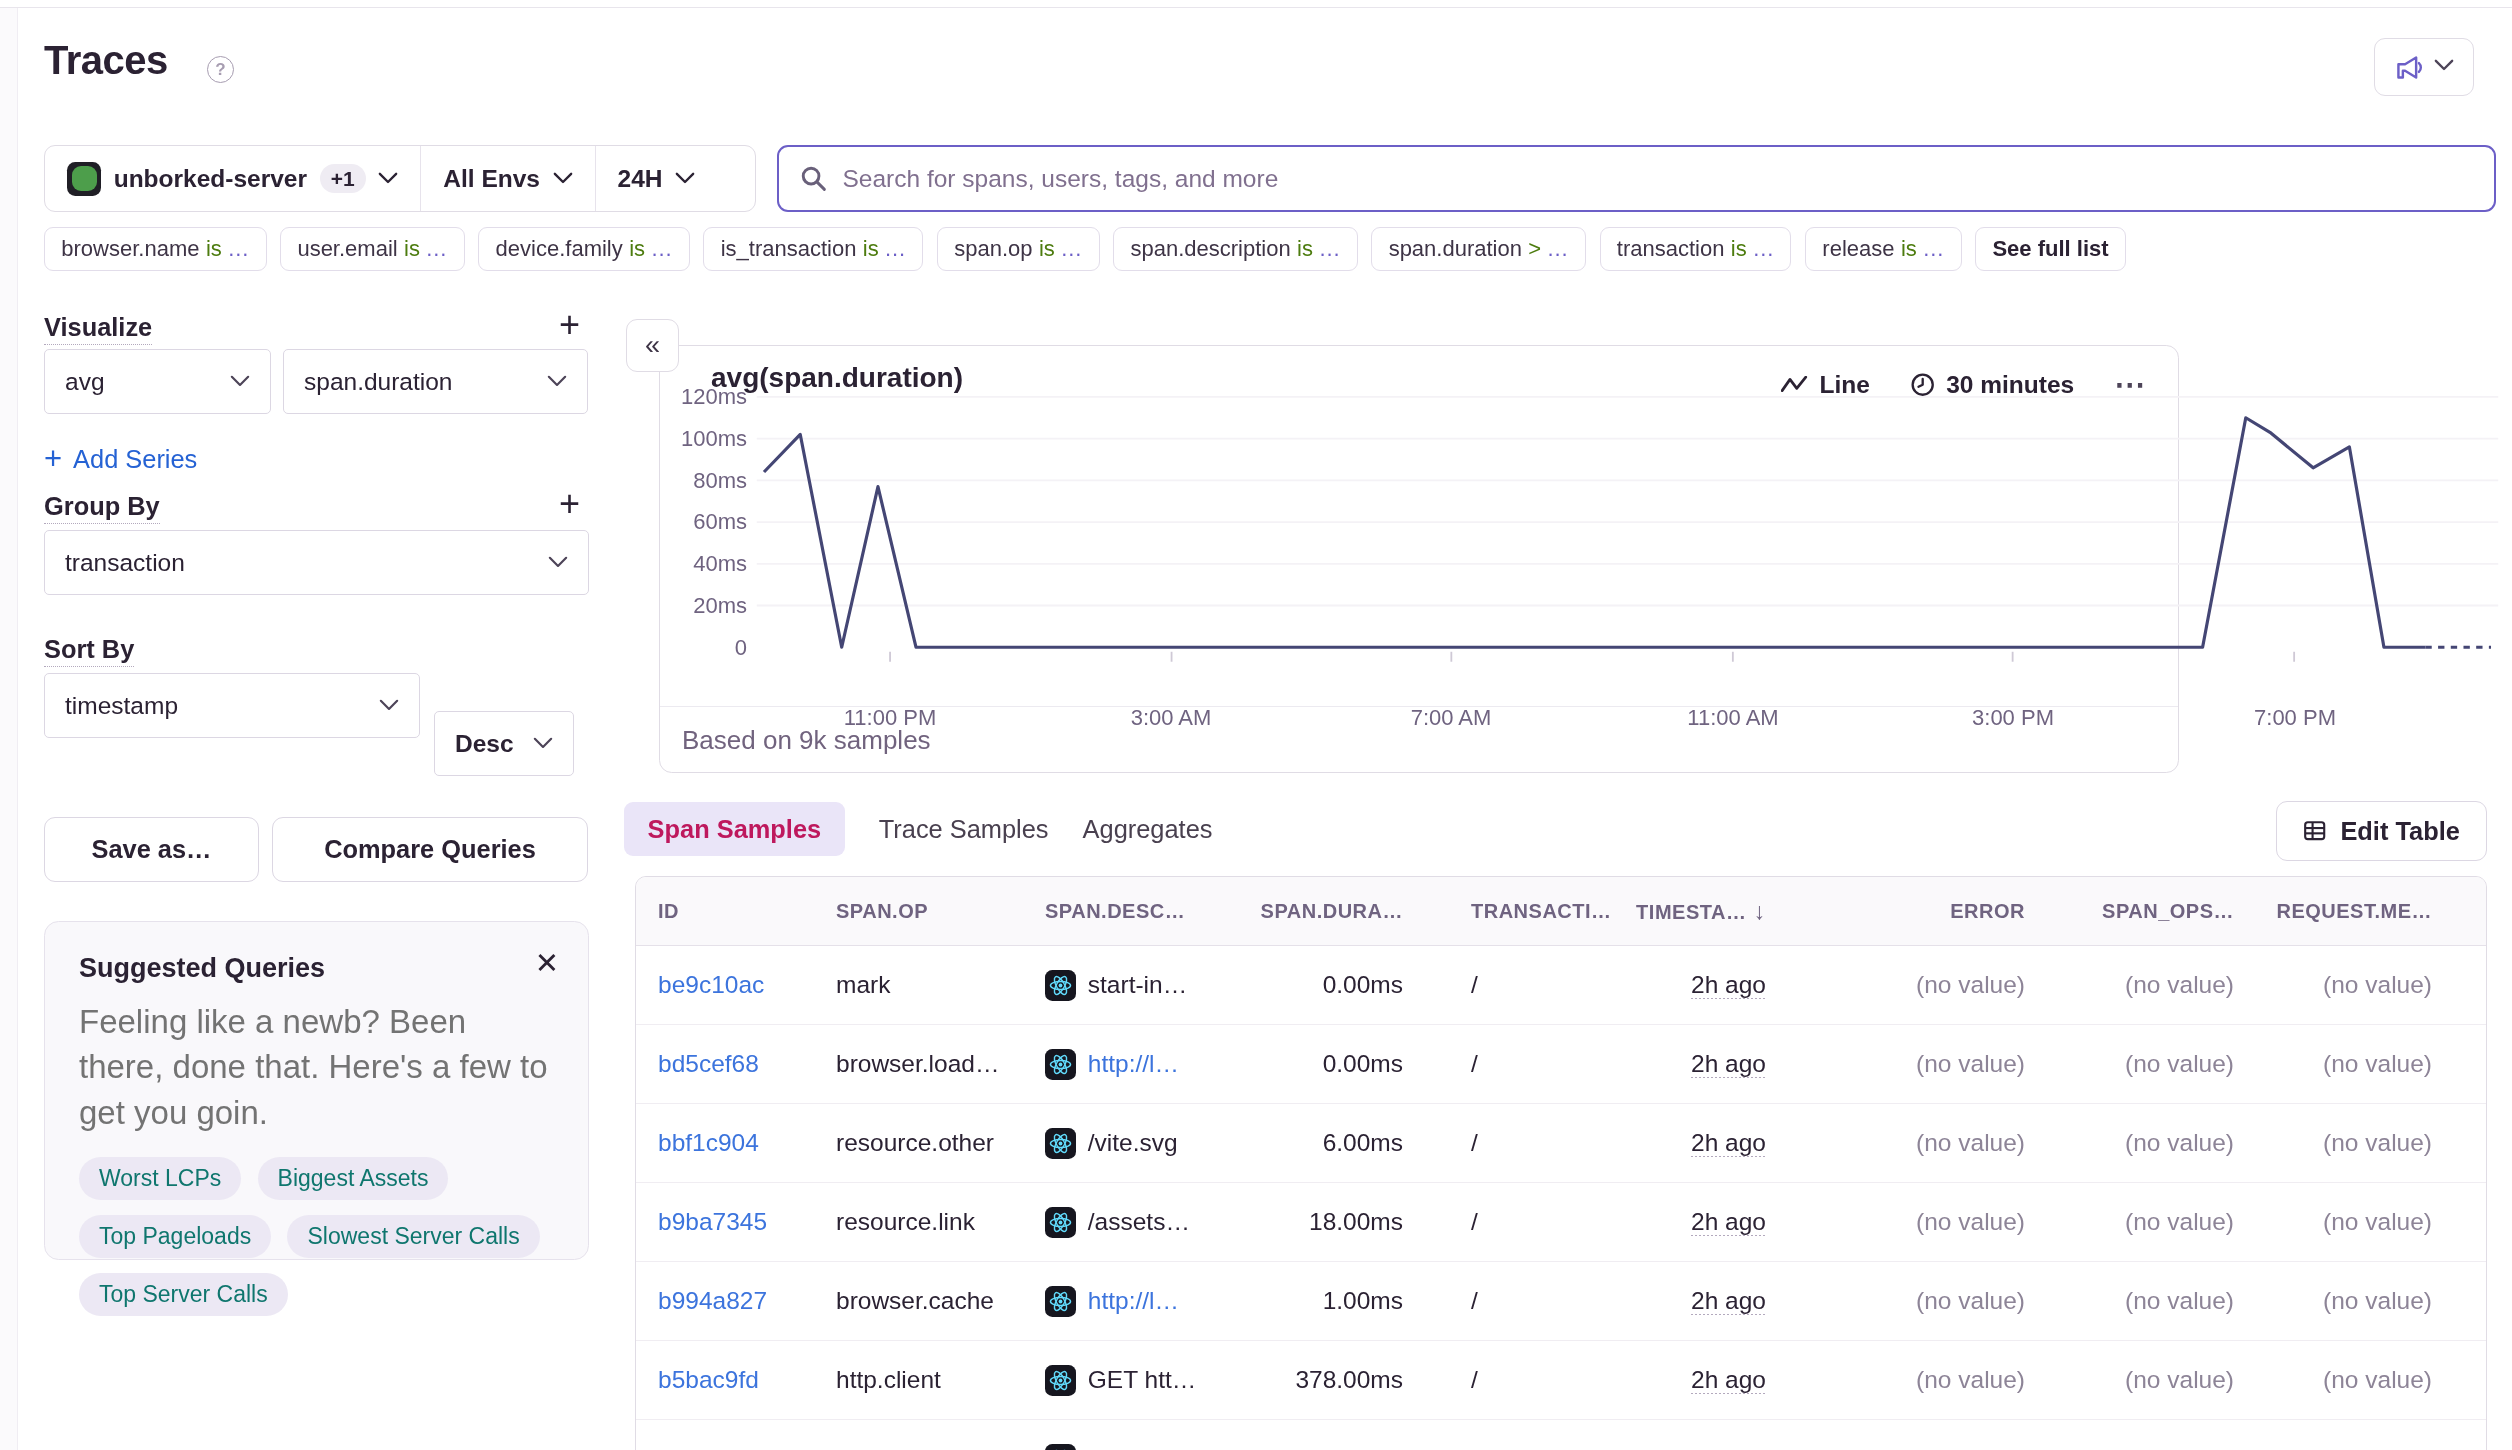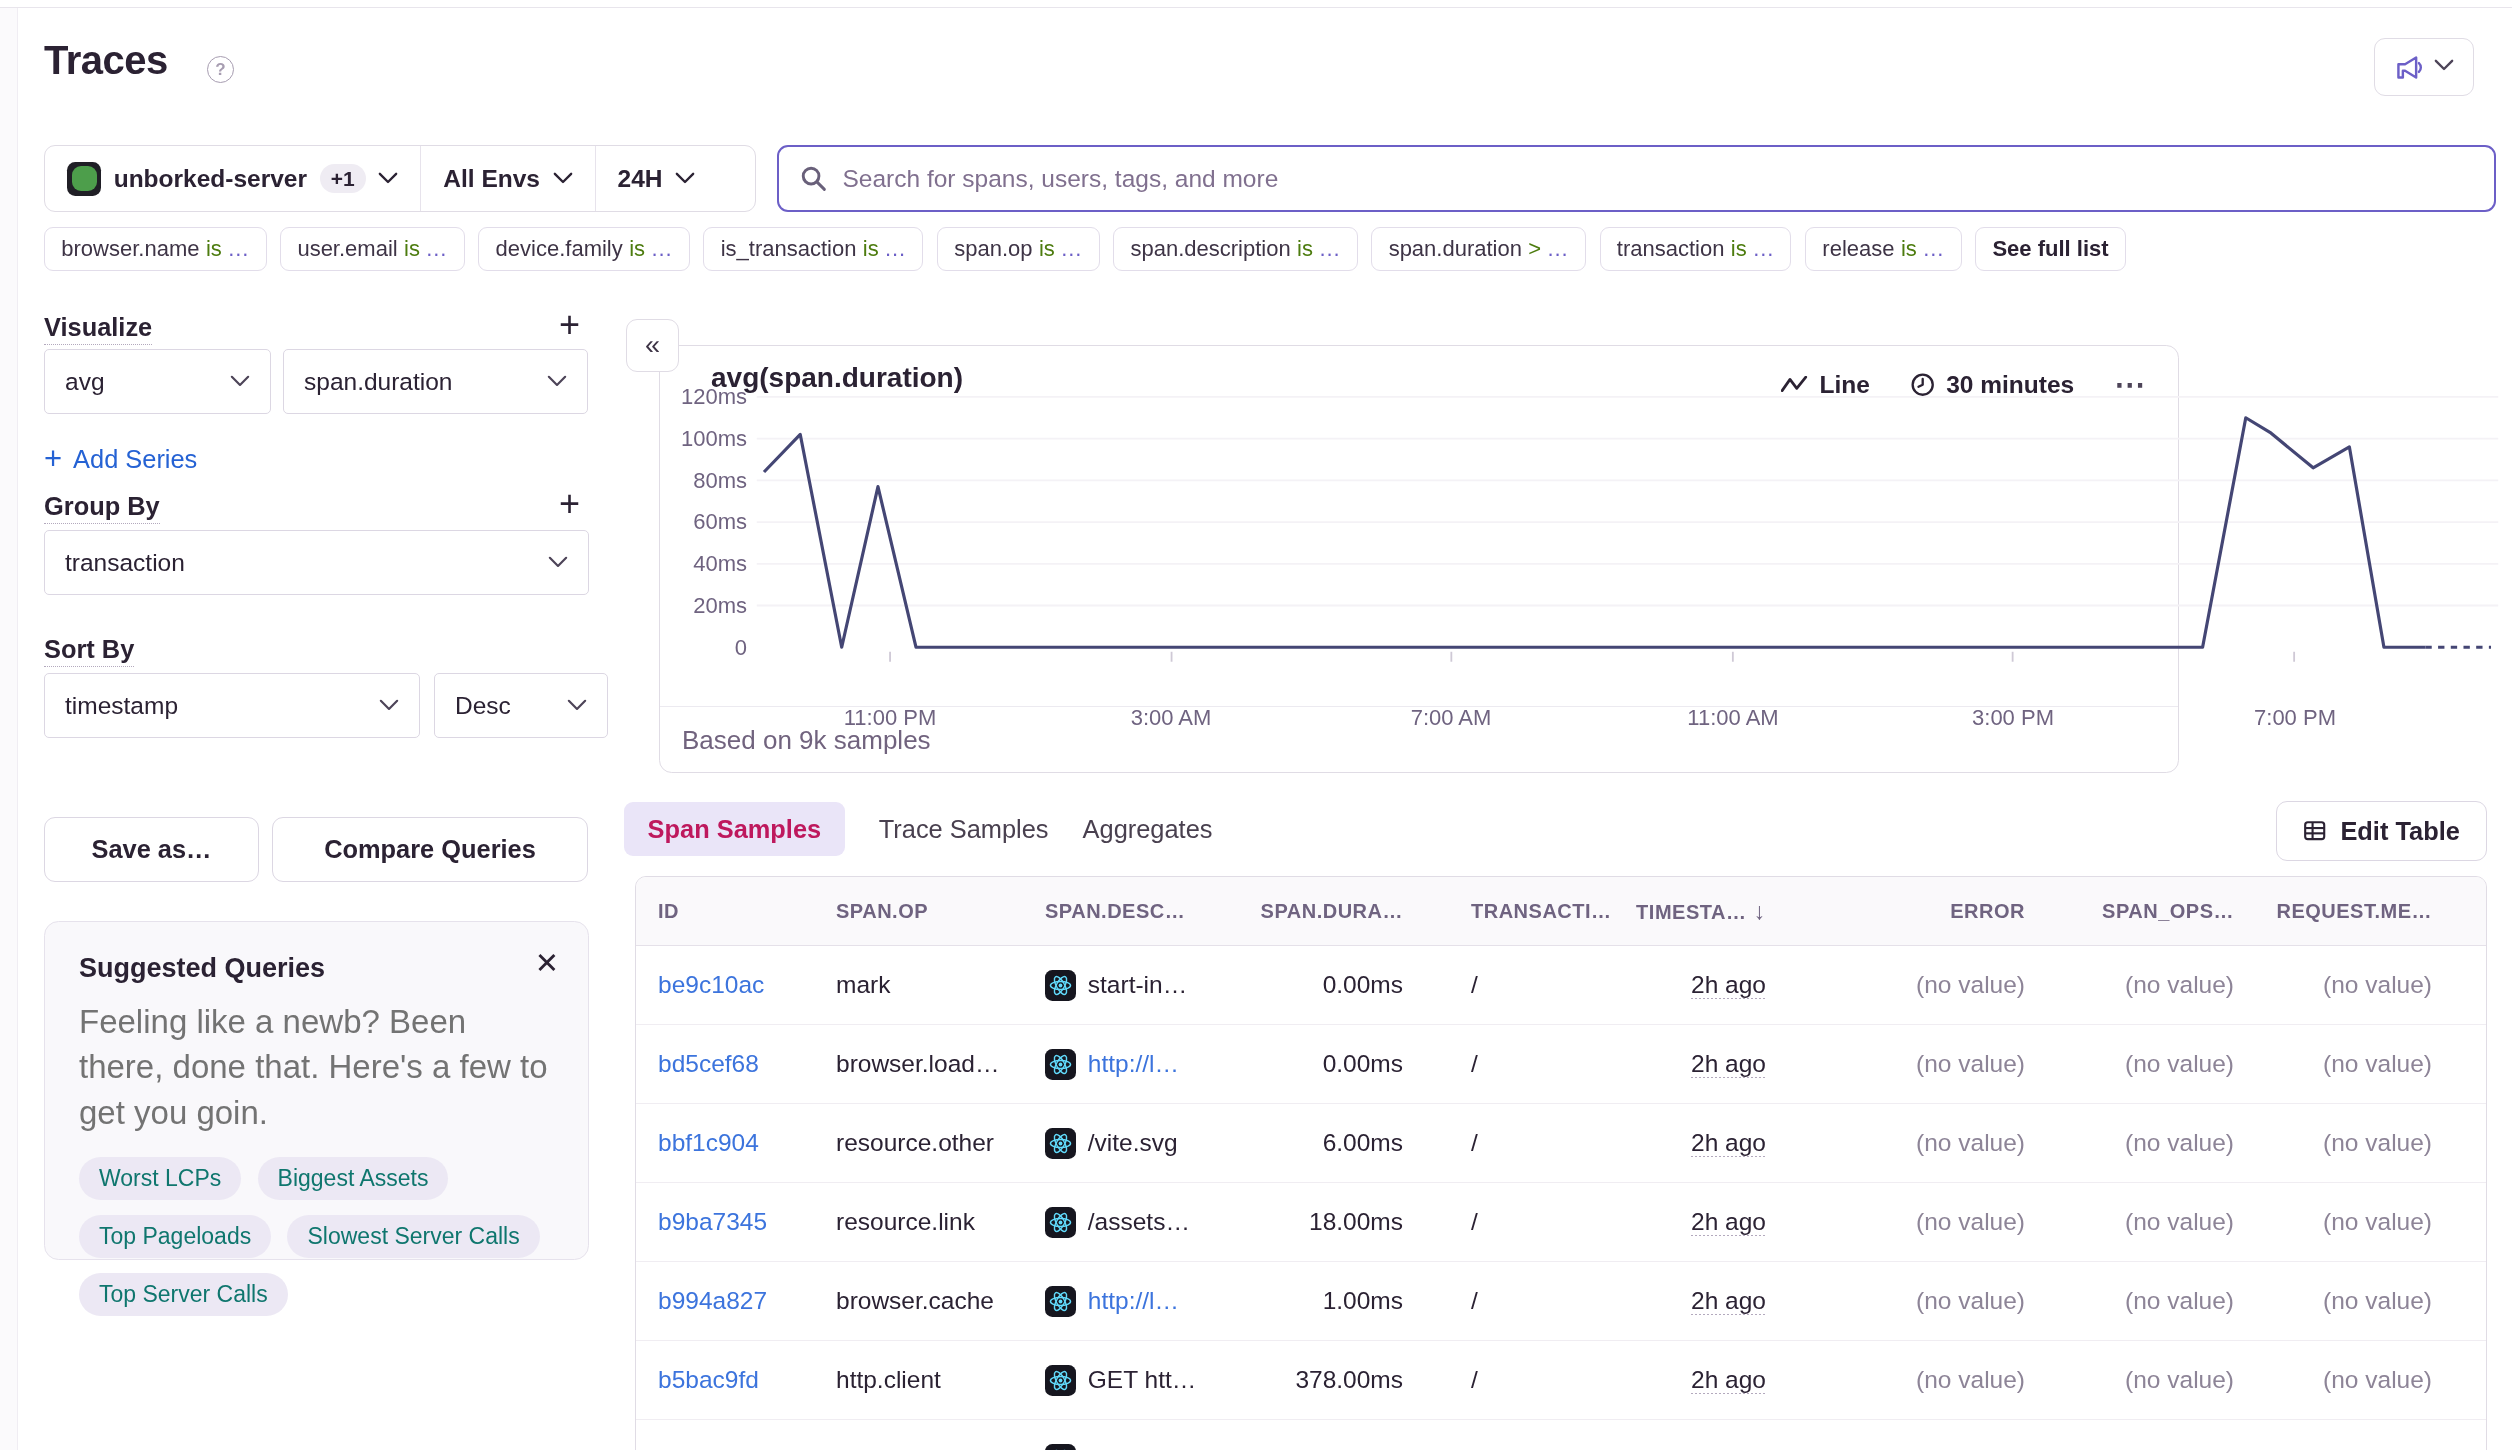--- a/index.html
+++ b/index.html
@@ -236,21 +236,21 @@
       </svg>
   </div>
 
   <div class="sec-label" style="top:635px;"><u>Sort By</u></div>
   <div class="select" style="left:44px; top:673px; width:376px;">
     <span>timestamp</span>
     <svg class="chev" viewBox="0 0 22 14">
         <polyline points="2,2 11,11 20,2" fill="none" stroke="#4d4458" stroke-width="2.4" stroke-linecap="round" stroke-linejoin="round"></polyline>
       </svg>
   </div>
-  <div class="select" style="left:434px; top:673px; width:174px; font-weight:400;">
+  <div class="select" style="left:434px; top:711px; width:140px; font-weight:700;">
     <span>Desc</span>
     <svg class="chev" viewBox="0 0 22 14">
         <polyline points="2,2 11,11 20,2" fill="none" stroke="#4d4458" stroke-width="2.4" stroke-linecap="round" stroke-linejoin="round"></polyline>
       </svg>
   </div>
 
   <div class="btn" style="left:44px; top:817px; width:215px;">Save as…</div>
   <div class="btn" style="left:272px; top:817px; width:316px;">Compare Queries</div>
 
   <div class="suggested">

